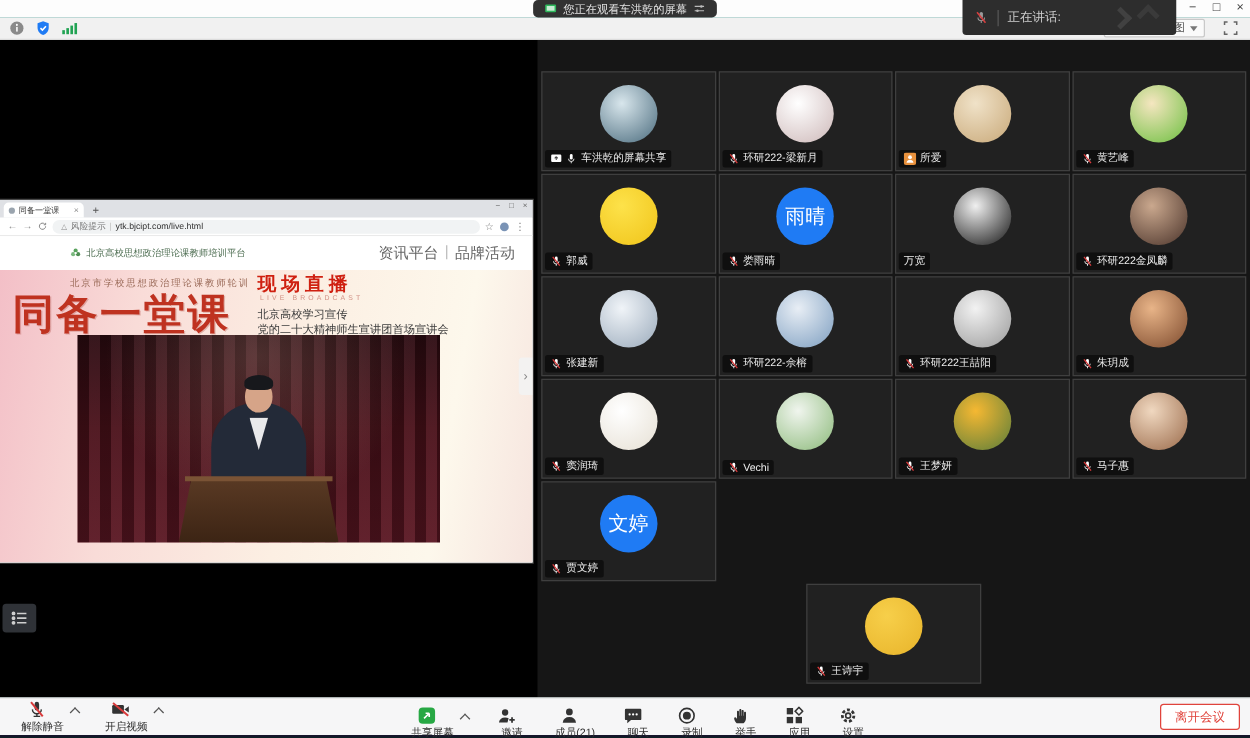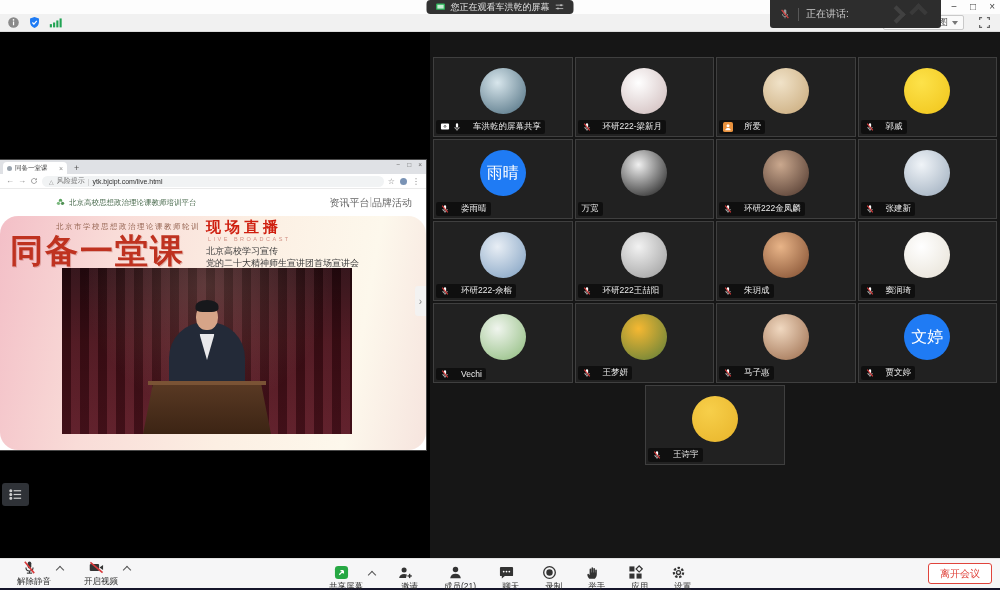--- a/index.html
+++ b/index.html
@@ -60,24 +60,24 @@
     gap:3px; padding:0 7px; font-size:7px; color:#555; cursor:text; }
   .url-warn-icon { font-size:6px; color:#888; }
   .url-warning { color:#777; } .url-sep { color:#c0c0c0; } .url-text { color:#2f2f2f; }
   .addr-icons { display:flex; gap:5px; font-size:8px; color:#777; align-items:center; }
   .addr-avatar { width:7px; height:7px; border-radius:50%; background:#7a93b5; }
 
   .pageview { flex:1; position:relative; overflow:hidden; background:#fff; }
   .page-header { height:27px; display:flex; align-items:center; justify-content:space-between; padding:0 14px 0 56px; }
   .site-logo { display:flex; align-items:center; gap:4px; font-size:7.5px; color:#4e6e52; white-space:nowrap; }
   .site-logo svg { width:9px; height:9px; }
-  .page-nav { display:flex; gap:0; font-size:10px; color:#666; white-space:nowrap; }
+  .page-nav { display:flex; gap:5px; font-size:12px; color:#666; white-space:nowrap; }
   .page-nav .nav-div { color:#bbb; }
   .hero { position:absolute; left:0; right:0; top:27px; bottom:0;
-    background:linear-gradient(100deg,#f3bfc7 0%,#f9dcd8 25%,#fcefe3 55%,#fdf8ec 82%,#f6e4de 100%);border-radius:18px; }
+    background:linear-gradient(100deg,#f3bfc7 0%,#f9dcd8 25%,#fcefe3 55%,#fdf8ec 82%,#f6e4de 100%); }
   .kicker { position:absolute; left:56px; top:6px; font-size:7.5px; color:#9a6a58; letter-spacing:1.5px; white-space:nowrap; }
   .calligraphy { position:absolute; left:10px; top:13px; font-family:"DejaVu Serif", serif; font-weight:bold;
     font-size:33px; color:#bf3220; letter-spacing:2px; white-space:nowrap; text-shadow:1px 1px 0 rgba(150,30,20,.25); }
   .live-badge { position:absolute; left:206px; top:2px; font-size:15px; font-weight:bold; color:#cf2010; letter-spacing:4px; white-space:nowrap; }
   .live-sub { position:absolute; left:208px; top:20px; font-size:5.5px; color:#d29286; letter-spacing:2.5px; white-space:nowrap; }
   .event-l1 { position:absolute; left:206px; top:29px; font-size:9px; color:#3c3c3c; white-space:nowrap; }
   .event-l2 { position:absolute; left:206px; top:41px; font-size:9px; color:#3c3c3c; white-space:nowrap; }
 
   .video { position:absolute; left:62px; top:52px; width:290px; height:166px; overflow:hidden;
     background:linear-gradient(180deg,#2c0b11,#4a1019 45%,#5a1622); cursor:pointer; }
@@ -107,21 +107,21 @@
   
   .grid-pane { flex:1; background:#161616; border-left:2px solid #000; padding-top:25px; overflow:hidden; }
   .pgrid { display:grid; grid-template-columns:repeat(4,1fr); grid-auto-rows:80px; gap:2px; padding:0 3px; }
   .pgrid-extra { display:flex; justify-content:center; margin-top:2px; }
   .pgrid-extra .tile { width:140px; height:80px; flex:none; }
   .tile { position:relative; background:#212121; outline:1px solid #3f3f3f; outline-offset:-1px;
     display:flex; align-items:center; justify-content:center; cursor:pointer; }
   .avatar { width:46px; height:46px; border-radius:50%; margin-bottom:12px; }
   .avatar.txt { display:flex; align-items:center; justify-content:center; color:#fff; font-size:16px; }
   .name-tag { position:absolute; left:3px; bottom:3px; max-width:93%; background:rgba(8,8,8,.68); border-radius:2px;
-    padding:1px 4px; display:flex; align-items:center; gap:11px; font-size:8.5px; color:#ebebeb; white-space:nowrap; overflow:hidden; }
+    padding:1px 4px; display:flex; align-items:center; gap:3px; font-size:8.5px; color:#ebebeb; white-space:nowrap; overflow:hidden; }
   .tag-icons { display:flex; gap:2px; align-items:center; }
   .tag-icons svg { width:10px; height:10px; display:block; }
 
   
   .toolbar { position:relative; height:30px; background:#f6f6f7; border-top:1px solid #e3e3e3; z-index:4; }
   .tb-left { position:absolute; left:8px; top:0; height:30px; display:flex; gap:12px; align-items:center; }
   .tb-center { position:absolute; left:320px; top:0; height:40px; display:flex; gap:17px; align-items:center; }
   .tb-wrap { display:flex; align-items:center; }
   .tb-btn { display:flex; flex-direction:column; align-items:center; justify-content:center; gap:1px; cursor:pointer; }
   .tb-icon svg { width:15px; height:15px; display:block; }
@@ -332,20 +332,34 @@
                 <svg viewBox="0 0 16 16">
                   <rect width="16" height="16" rx="3" fill="#e8913d"></rect>
                   <circle cx="8" cy="6" r="2.4" fill="#fff"></circle>
                   <path d="M3.5 13c.6-2.6 2.4-3.6 4.5-3.6s3.9 1 4.5 3.6z" fill="#fff"></path>
                 </svg>
               </span>
       <span class="tag-name">所爱</span>
     </div>
   </div>
           <div class="tile">
+    <div class="avatar" style="background: radial-gradient(circle at 38% 32%, rgb(245, 230, 192), rgb(108, 191, 63));"></div>
+    <div class="name-tag">
+      <span class="tag-icons">
+                <svg viewBox="0 0 16 16">
+                  <rect x="6.2" y="2" width="3.6" height="7" rx="1.8" fill="#fff"></rect>
+                  <path d="M4.5 8a3.5 3.5 0 0 0 7 0" stroke="#fff" stroke-width="1.1" fill="none"></path>
+                  <line x1="8" y1="11.5" x2="8" y2="13.8" stroke="#fff" stroke-width="1.1"></line>
+                  <line x1="3.5" y1="2.5" x2="12.5" y2="13.5" stroke="#d93a3b" stroke-width="1.7"></line>
+                </svg>
+              </span>
+      <span class="tag-name">黄艺峰</span>
+    </div>
+  </div>
+          <div class="tile">
     <div class="avatar" style="background: radial-gradient(circle at 38% 32%, rgb(253, 226, 74), rgb(240, 196, 25));"></div>
     <div class="name-tag">
       <span class="tag-icons">
                 <svg viewBox="0 0 16 16">
                   <rect x="6.2" y="2" width="3.6" height="7" rx="1.8" fill="#fff"></rect>
                   <path d="M4.5 8a3.5 3.5 0 0 0 7 0" stroke="#fff" stroke-width="1.1" fill="none"></path>
                   <line x1="8" y1="11.5" x2="8" y2="13.8" stroke="#fff" stroke-width="1.1"></line>
                   <line x1="3.5" y1="2.5" x2="12.5" y2="13.5" stroke="#d93a3b" stroke-width="1.7"></line>
                 </svg>
               </span>

